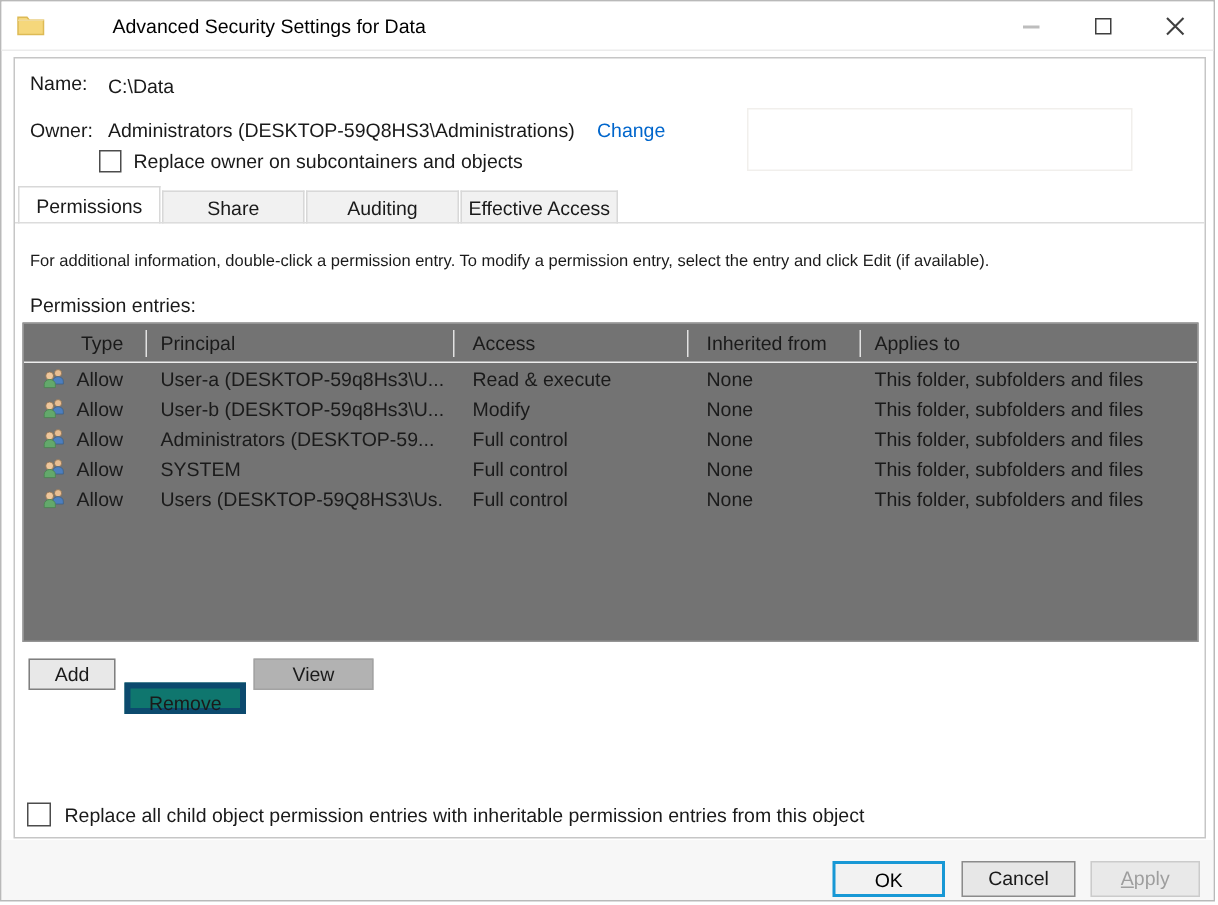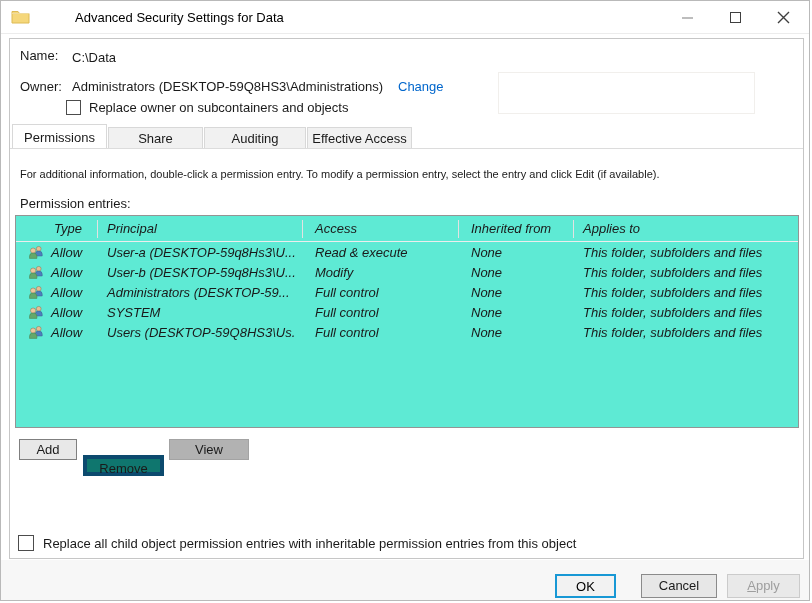--- a/index.html
+++ b/index.html
@@ -33,21 +33,21 @@
   .tabline { position:absolute; left:0; right:0; top:109px; height:1px; background:#dcdcdc; z-index:1; }
   .tabs { position:absolute; left:2px; top:85px; height:25px; display:flex; align-items:flex-end; z-index:0; }
   .tab { height:22px; line-height:21px; text-align:center; background:#f1f1f1; border:1px solid #d8d8d8; border-bottom:none; margin-right:1px; color:#1a1a1a; cursor:pointer; }
   .tab.active { height:25px; line-height:25px; background:#fff; z-index:2; position:relative; }
   .tab-permissions { width:95px; } .tab-share { width:95px; } .tab-auditing { width:102px; } .tab-effective { width:105px; }
 
   .info-text { left:10px; top:129px; font-size:11px; }
   .entries-label { left:10px; top:157px; }
 
   
-  .table { position:absolute; left:5px; top:176px; width:784px; height:213px; border:1px solid #949494; background:#5eead4;font-style:italic; }
+  .table { position:absolute; left:5px; top:176px; width:784px; height:213px; border:1px solid #949494; background:#737373; }
   .thead { display:flex; height:26px; border-bottom:1px solid #ededed; align-items:center; }
   .th { height:18px; line-height:18px; border-right:1px solid #e2e2e2; white-space:nowrap; overflow:hidden; }
   .trow { display:flex; height:20px; align-items:center; }
   .c1 { width:82px; flex:none; } .c2 { width:205px; flex:none; } .c3 { width:156px; flex:none; }
   .c4 { width:115px; flex:none; } .c5 { flex:1; border-right:none; }
   .th.c1 { padding-left:38px; } .td.c2, .th.c2 { padding-left:9px; }
   .td.c3, .th.c3 { padding-left:12px; } .td.c4, .th.c4 { padding-left:12px; }
   .td.c5, .th.c5 { padding-left:9px; }
   .td { white-space:nowrap; overflow:hidden; }
   .td.c1 { display:flex; align-items:center; }
@@ -61,21 +61,21 @@
   .btn-inherit { left:9px; top:440px; width:144px; height:22px; line-height:20px; text-align:center; position:absolute;
                  background:#d8d8d8; border:1px solid #cfcfcf; color:#9e9e9e; cursor:default; }
   .mnemonic { text-decoration:underline; }
 
   .child-cb { left:8px; top:496px; width:16px; height:16px; }
   .child-cb-label { left:33px; top:497px; }
 
   
   .footer { position:absolute; left:0; right:0; top:559px; bottom:0; background:#f7f7f7; }
   .fbtn { position:absolute; top:573px; height:24px; text-align:center; line-height:21px; cursor:pointer; }
-  .btn-ok { left:554px; width:61px; background:#f2f2f2; border:2px solid #1898d5; color:#000; }
+  .btn-ok { left:554px; width:75px; background:#f2f2f2; border:2px solid #1898d5; color:#000; }
   .btn-cancel { left:640px; width:76px; background:#e7e7e7; border:1px solid #8b8b8b; line-height:22px; }
   .btn-apply { left:726px; width:73px; background:#e9e9e9; border:1px solid #cbcbcb; color:#9e9e9e; line-height:22px; cursor:default; }
 </style>
 </head>
 <body>
 
 <div class="window">
 
   <div class="titlebar">
     <span class="folder-icon">

